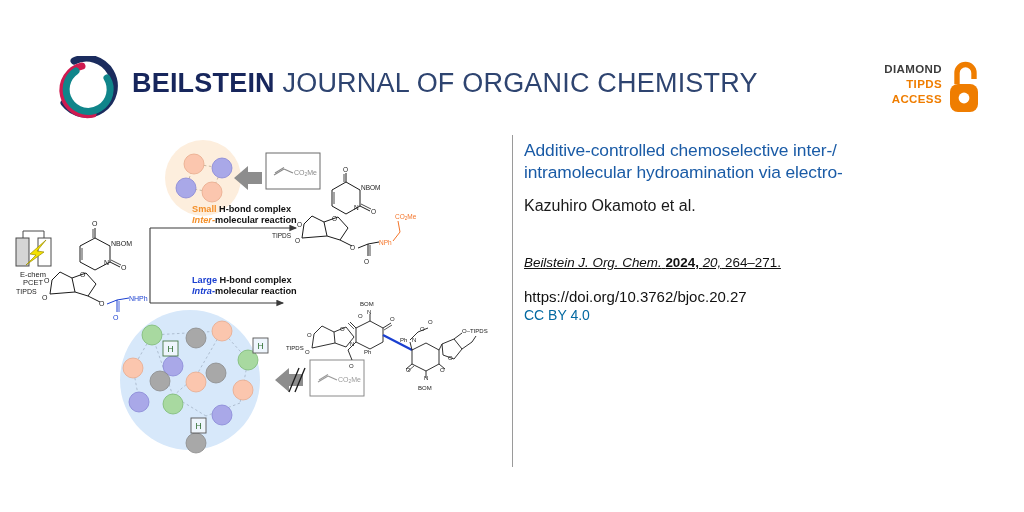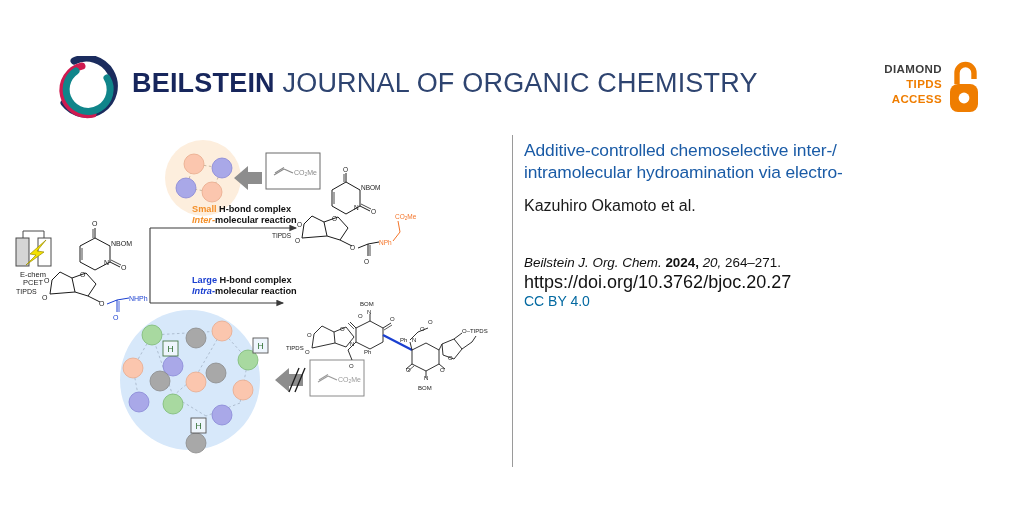--- a/index.html
+++ b/index.html
@@ -46,27 +46,27 @@
   
   .right{position:absolute;left:524px;top:140px;width:460px;}
   .art-title{
     font-size:17.4px;font-weight:normal;color:#1a5ba6;
     line-height:21.5px;letter-spacing:-0.1px;margin:0;
   }
   .art-authors{
     margin-top:14px;font-size:16px;color:#1a1a1a;font-weight:normal;
   }
   .art-citation{
-    margin-top:40px;font-size:13.4px;color:#111;
+    margin-top:40px;font-size:13.4px;color:#111;text-decoration:underline;
   }
   .art-citation .cit-journal{font-style:italic;}
   .art-citation .cit-year{font-weight:bold;}
   .art-citation .cit-vol{font-style:italic;}
   .art-citation .cit-pages{font-style:normal;}
-  .art-doi{margin-top:3px;font-size:18px;line-height:19px;color:#111;}
+  .art-doi{margin-top:17px;font-size:15px;line-height:19px;color:#111;}
   .art-license{font-size:14px;line-height:19px;color:#0369a1;}
 
   
   .abstract{position:absolute;left:0px;top:128px;width:505px;height:340px;}
   .abstract svg{display:block;}
 </style>
 </head>
 <body>
 
 <div class="page">

